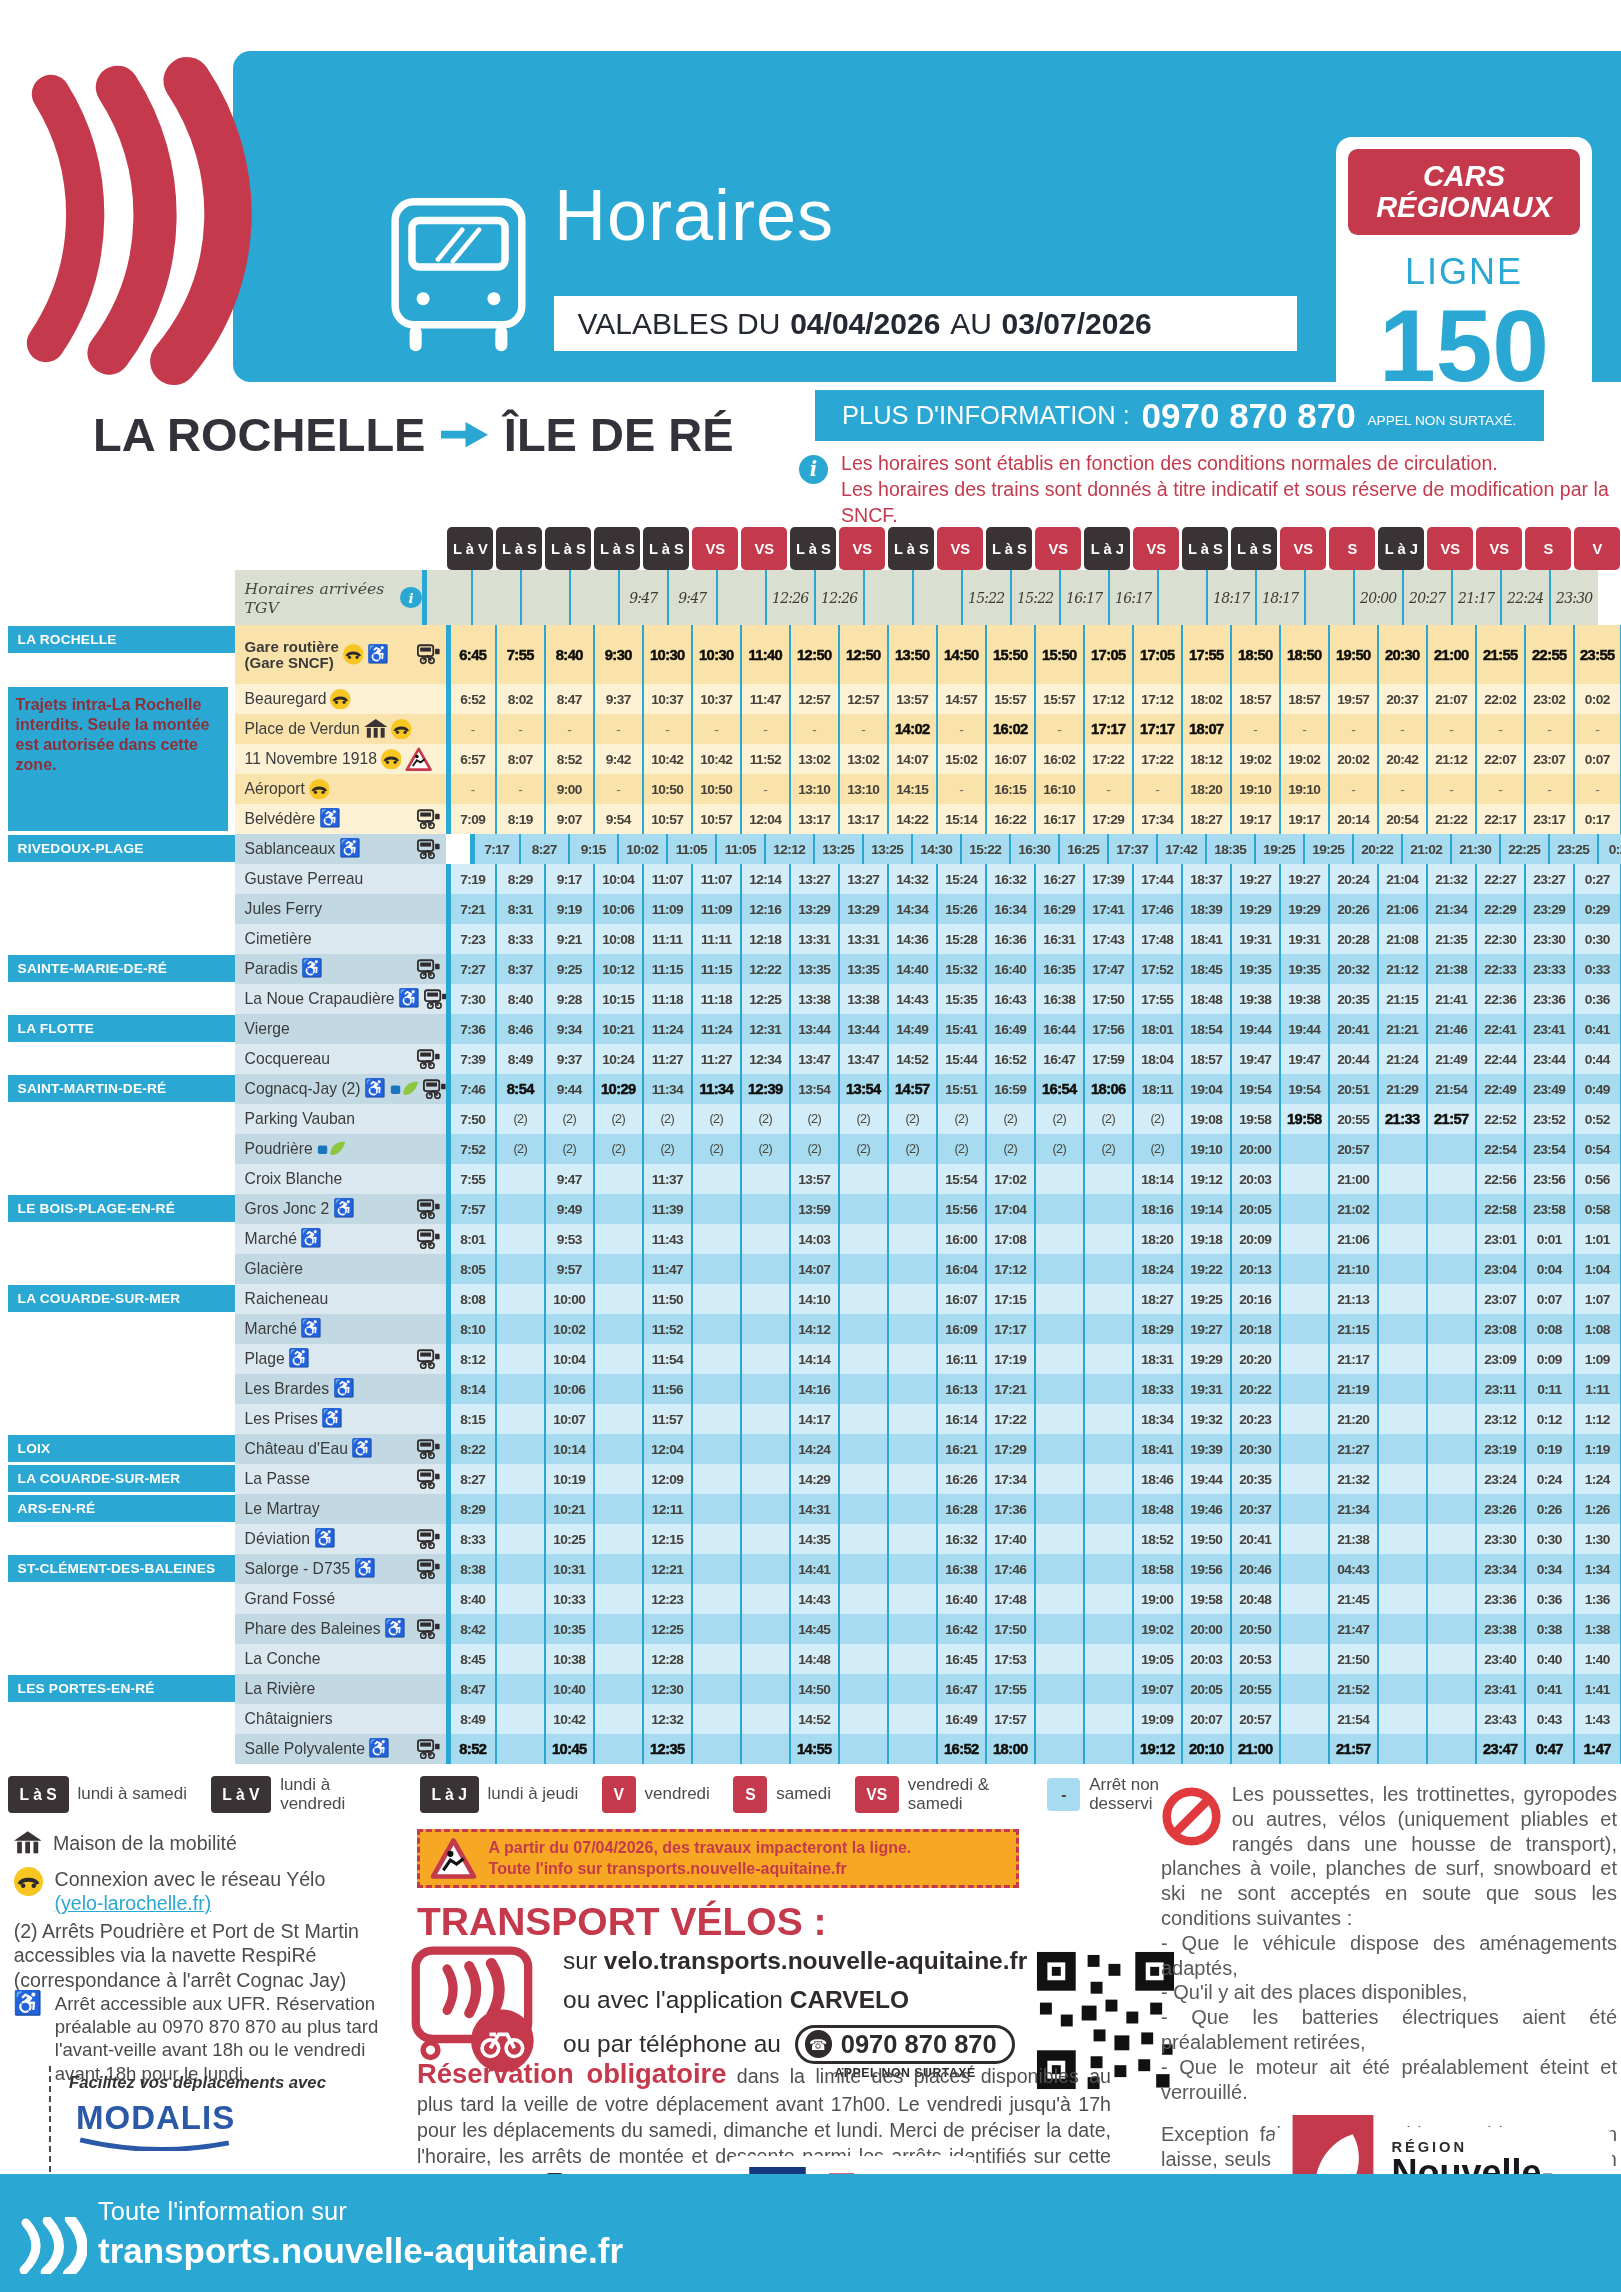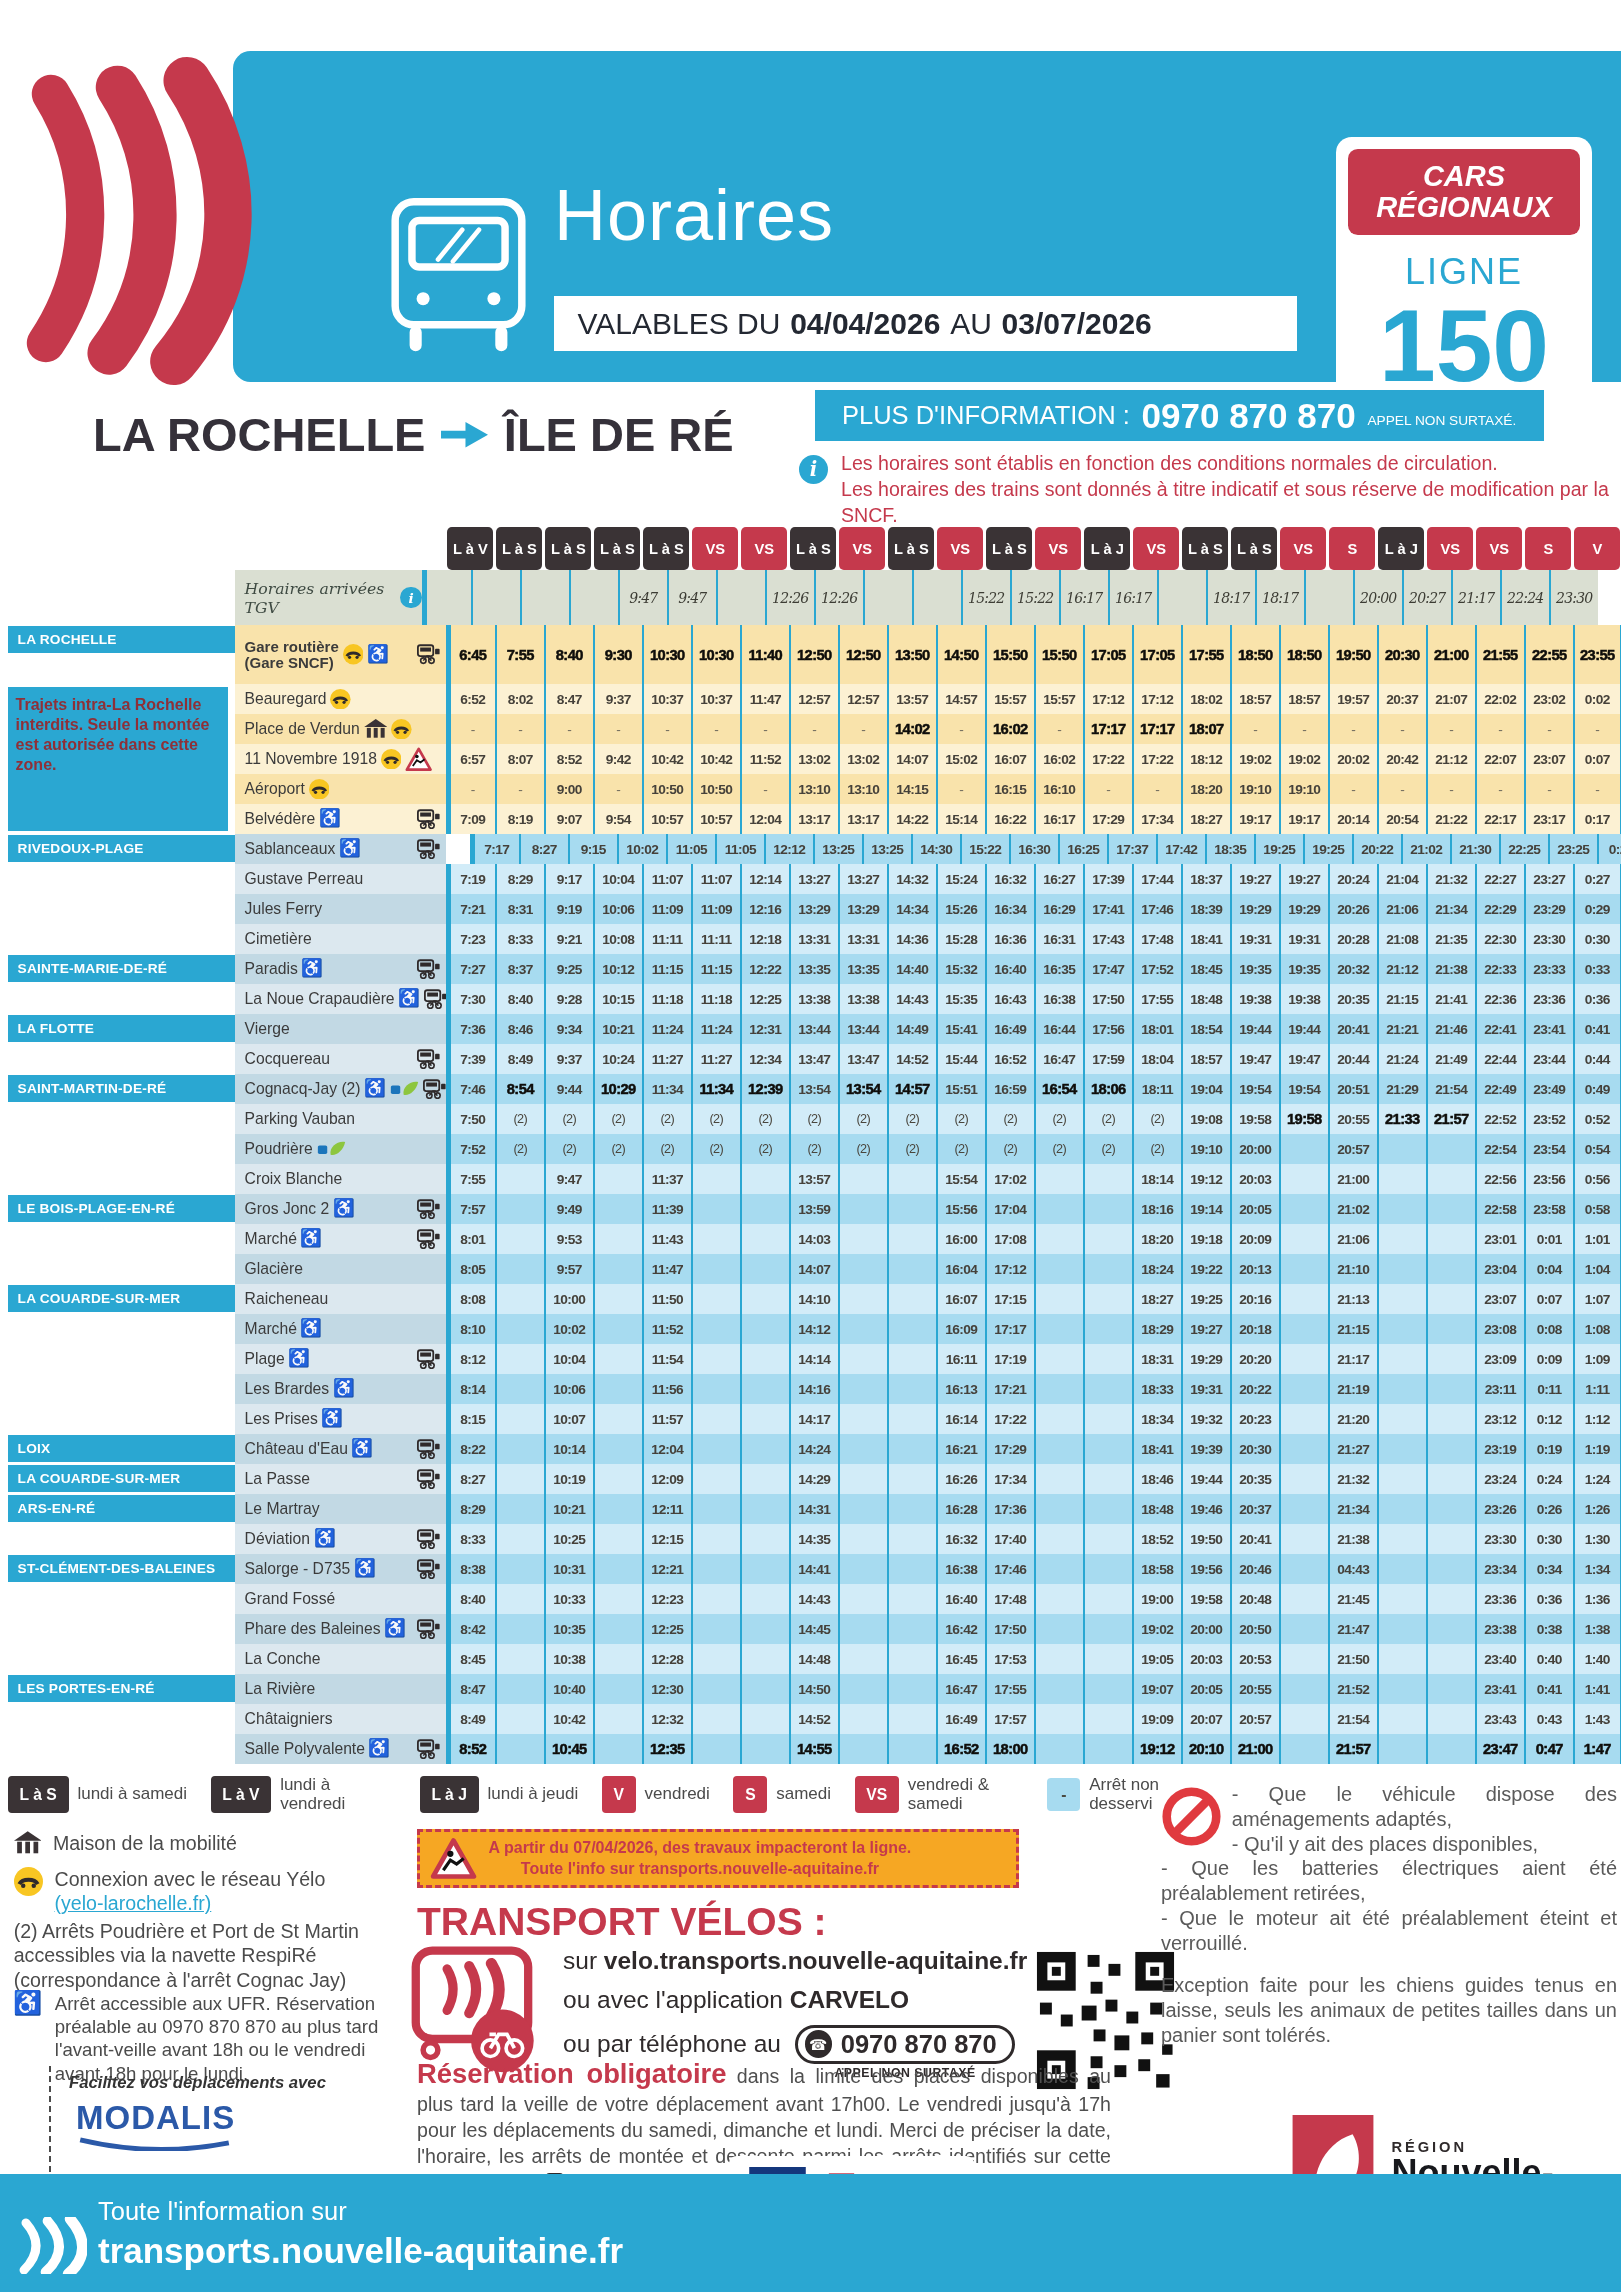--- a/index.html
+++ b/index.html
@@ -82,21 +82,21 @@
   
   .note-item{position:absolute;display:flex;gap:11.8px;align-items:flex-start;color:#4b4b4b;}
   .note-item .txt{font-size:19.6px;line-height:1.25;}
   a.link{color:#2AA7D2;text-decoration:underline;}
   .facilitez{left:69px;top:2073px;font-style:italic;font-weight:700;font-size:16.7px;color:#333;}
   .modalis{left:76px;top:2099px;font-size:33px;font-weight:800;color:#2B59A8;letter-spacing:1px;}
   .cutline{left:49px;top:2066px;height:106px;border-left:2.9px dashed #4a4a4a;width:0;}
 
   
   .works-box{left:417px;top:1829px;width:602px;height:59px;background:#F6A723;border:3.9px dashed #C5394C;
-             display:flex;align-items:center;gap:11.8px;padding:0 9.8px;box-sizing:border-box;text-align:center;}
+             display:flex;align-items:center;gap:11.8px;padding:0 9.8px;box-sizing:border-box;}
   .works-box .wtxt{font-size:16px;font-weight:800;color:#C5394C;line-height:1.3;}
   .velos-title{left:417px;top:1900px;font-size:39px;font-weight:800;color:#C5394C;}
   .velos-lines{left:563px;top:1947px;width:490px;font-size:24.5px;color:#2f2a2b;}
   .velos-lines .vl{margin-bottom:10.8px;white-space:nowrap;}
   .vl3{display:flex;align-items:flex-start;gap:13.7px;}
   .pillwrap{display:flex;flex-direction:column;align-items:center;}
   .pill{display:inline-flex;align-items:center;gap:8.8px;border:3.4px solid #2F2A2B;border-radius:25.5px;
         padding:2px 15.7px 2px 6.9px;}
   .pill .ph{width:27.4px;height:27.4px;border-radius:50%;background:#2F2A2B;color:#fff;display:flex;align-items:center;
             justify-content:center;font-size:14.7px;}
@@ -1873,20 +1873,21 @@
       <div>agissent ensemble pour votre territoire</div>
   </div>
 
   <div class="abs restrict">
     <span class="ni">
       <svg width="61" height="61" viewBox="0 0 64 64">
           <circle cx="32" cy="32" r="26" fill="none" stroke="#E03A3F" stroke-width="9"></circle>
           <rect x="7" y="27.5" width="50" height="9" fill="#E03A3F" transform="rotate(-45 32 32)"></rect>
         </svg>
     </span>
+    <span>Les poussettes, les trottinettes, gyropodes ou autres, vélos (uniquement pliables et rangés dans une housse de transport), planches à voile, planches de surf, snowboard et ski ne sont acceptés en soute que sous les conditions suivantes :</span>
     <div>- Que le véhicule dispose des aménagements adaptés,</div>
     <div>- Qu'il y ait des places disponibles,</div>
     <div>- Que les batteries électriques aient été préalablement retirées,</div>
     <div>- Que le moteur ait été préalablement éteint et verrouillé.</div>
     <div class="p2">Exception faite pour les chiens guides tenus en laisse, seuls les animaux de petites tailles dans un panier sont tolérés.</div>
   </div>
   <div class="abs na-card">
     <span class="na-shield">
       <svg width="98" height="137" viewBox="0 0 60 80">
           <path d="M4 3 h52 v41 c0 18 -12 27 -26 33 C16 71 4 62 4 44 Z" fill="#C5394C" stroke="#fff" stroke-width="2.5"></path>

